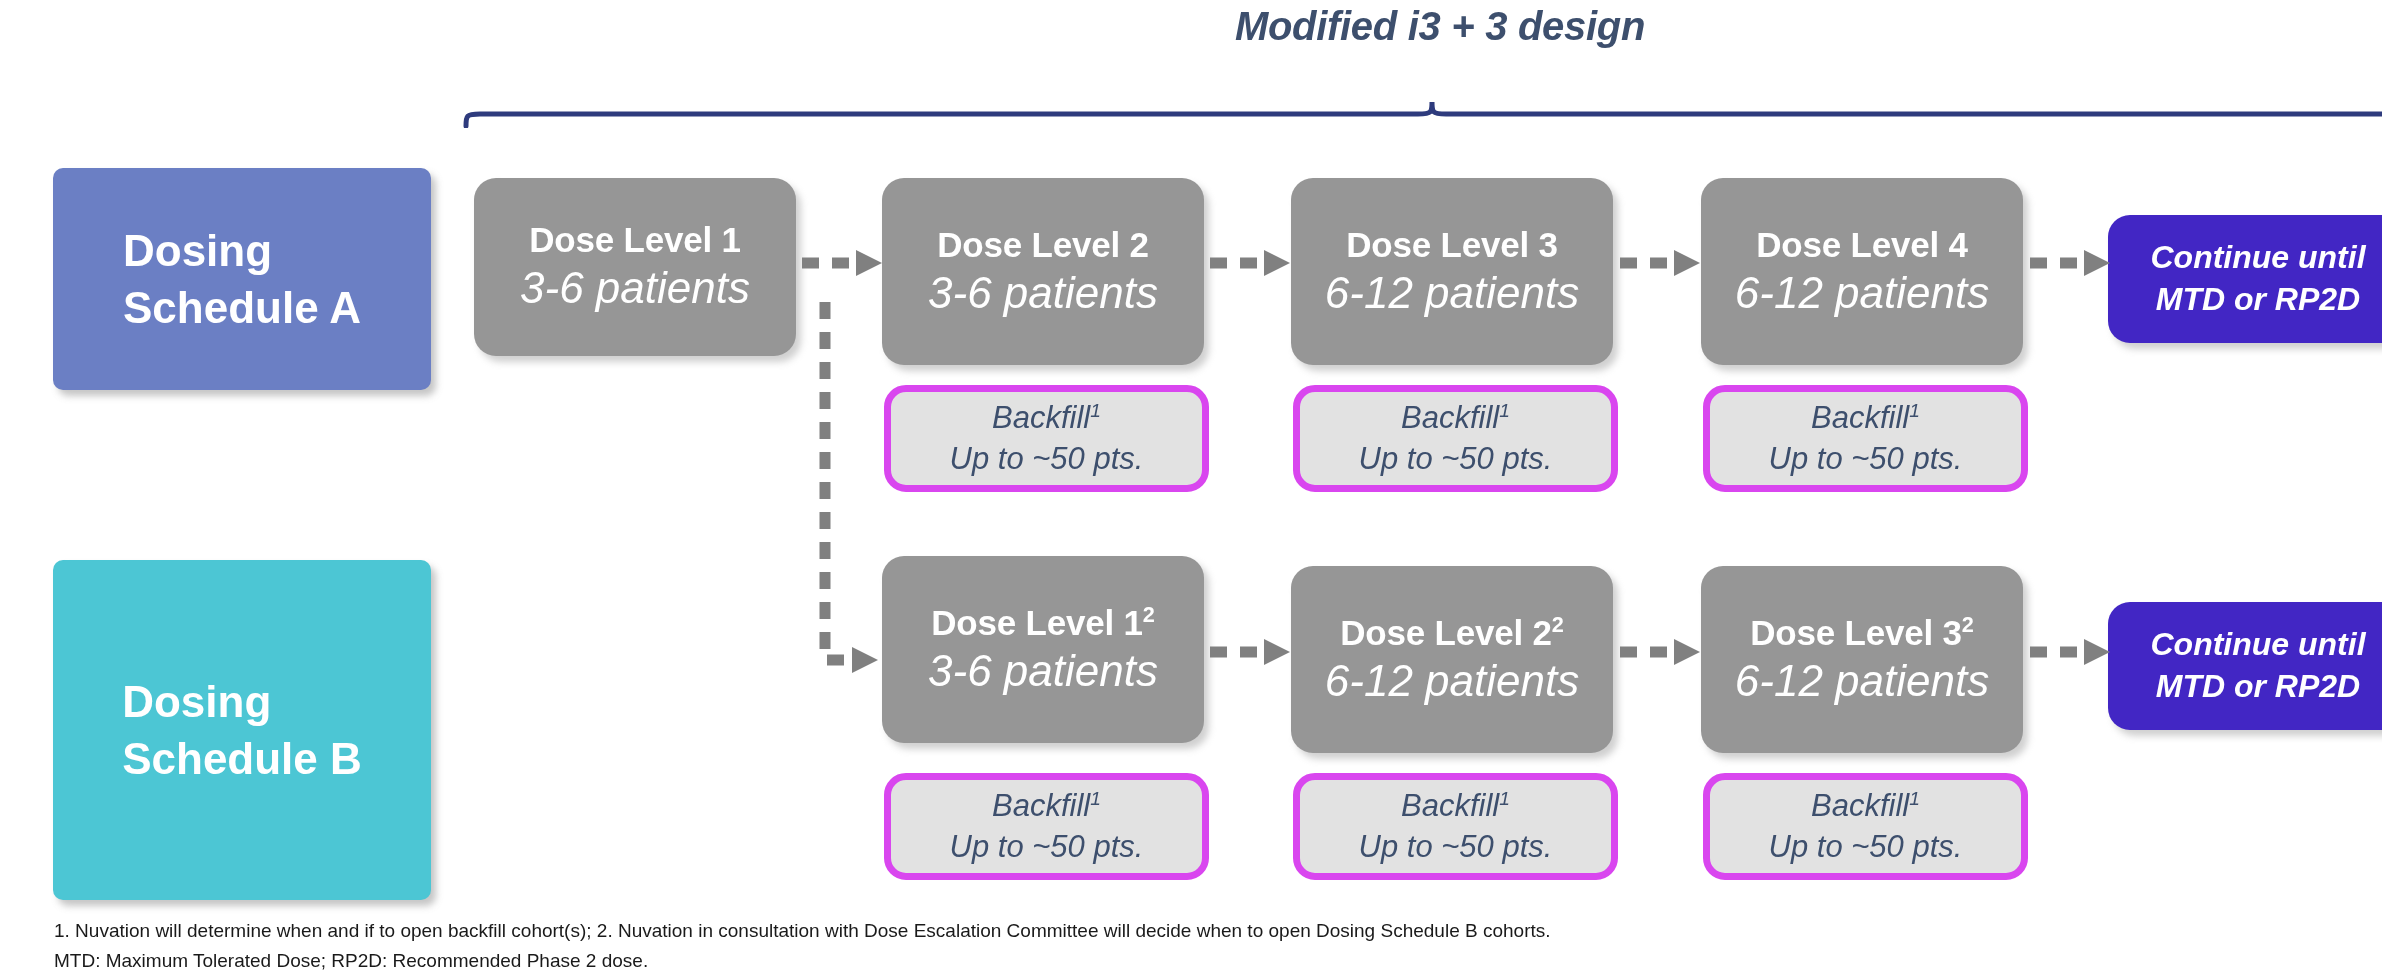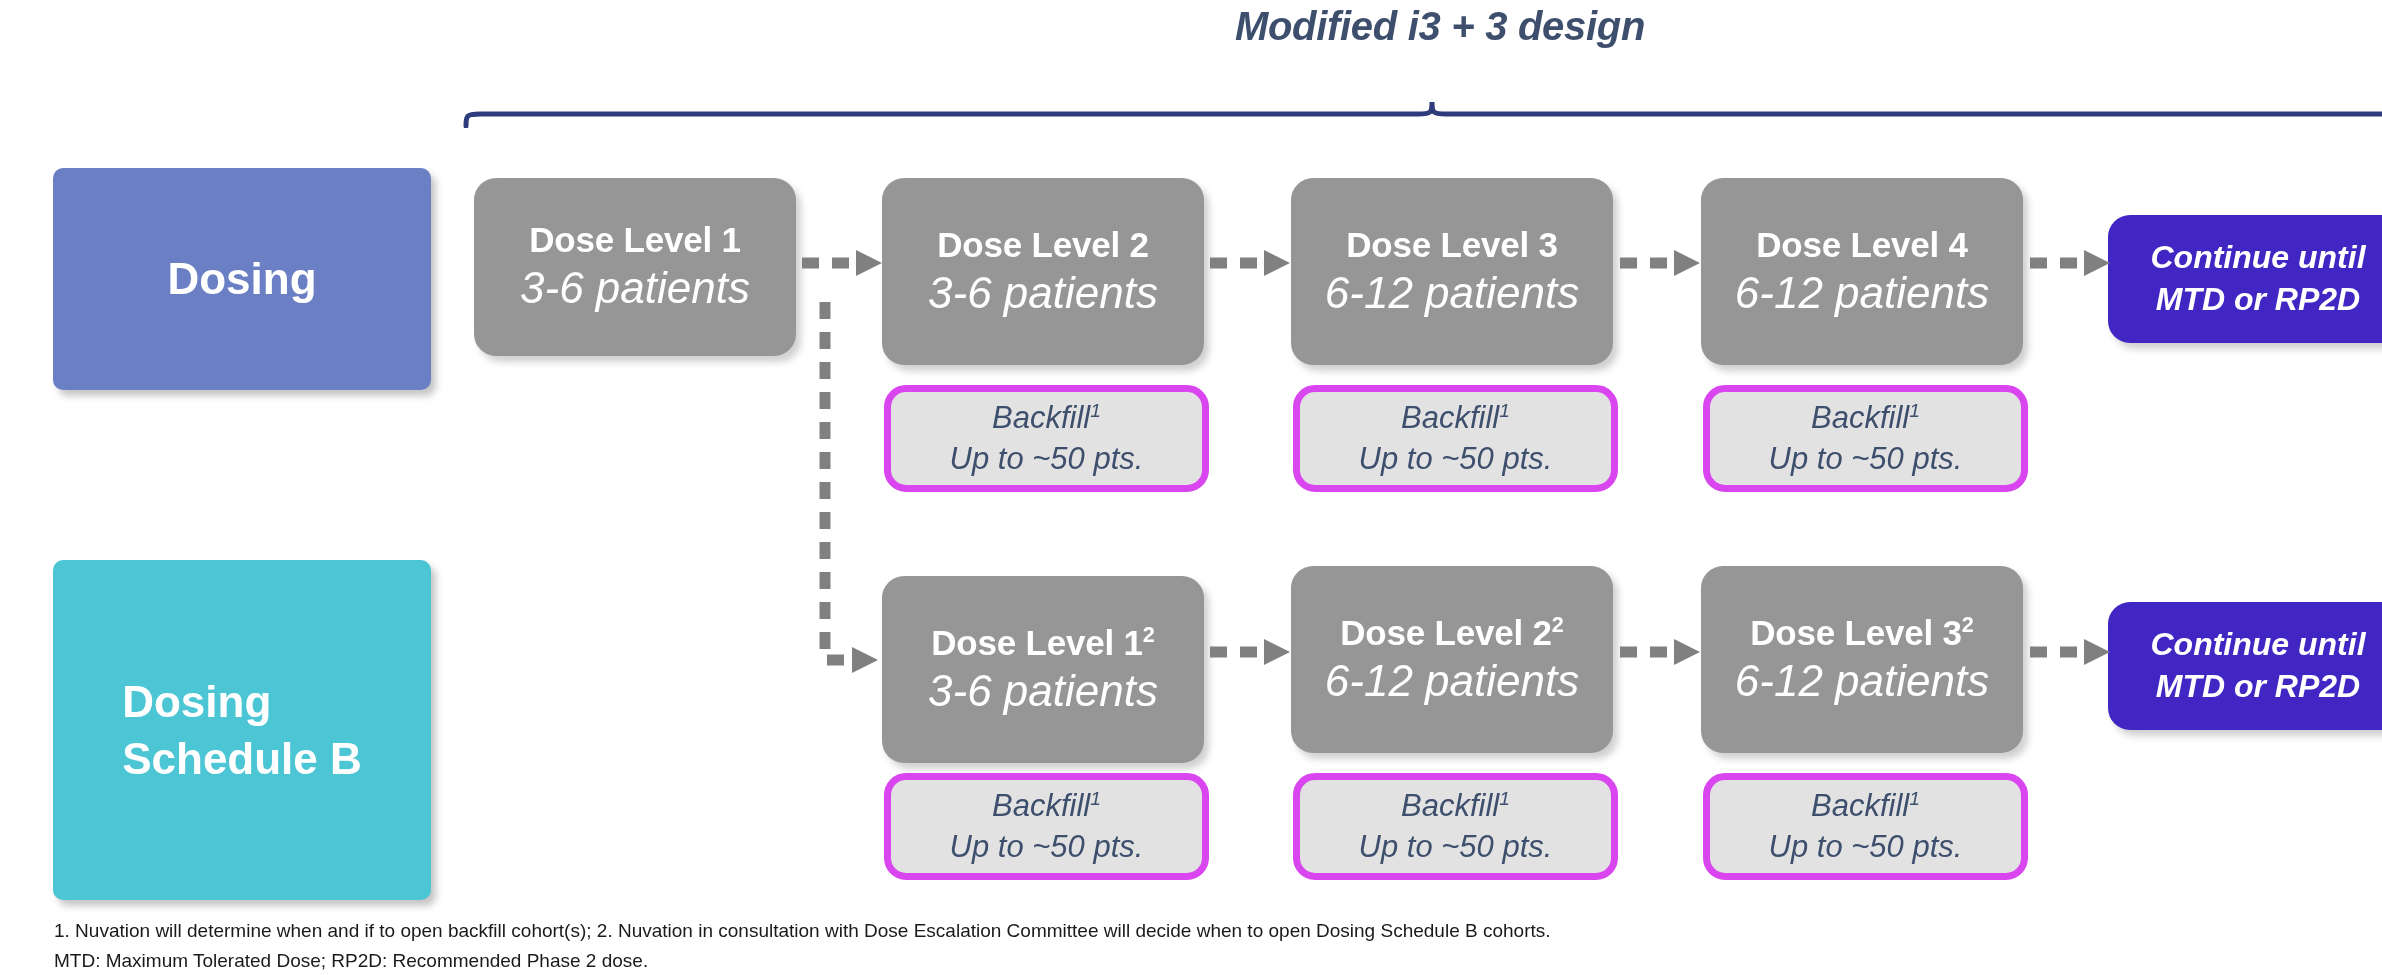--- a/index.html
+++ b/index.html
@@ -183,20 +183,21 @@
 
   <div class="design-title">Modified i3 + 3 design</div>
 
   <svg class="bracket-svg" viewBox="0 0 1960 70" preserveAspectRatio="none">
     <path d="M 16 68 C 16 58, 16 56, 30 56 L 968 56 C 982 56, 982 54, 982 44 C 982 54, 982 56, 996 56 L 1934 56 C 1948 56, 1948 58, 1948 68" fill="none" stroke="#2e3b7d" stroke-width="5" stroke-linecap="round"></path>
   </svg>
 
   <div class="schedule-box schedule-a">
     <div>
       <div>Dosing</div>
+      <div>Schedule A</div>
     </div>
   </div>
 
   <div class="dose-box" style="left:434px; top:178px; width:322px; height:178px;">
     <div class="dose-title">Dose Level 1</div>
     <div class="dose-sub">3-6 patients</div>
   </div>
 
   <div class="dose-box" style="left:842px; top:178px; width:322px; height:187px;">
     <div class="dose-title">Dose Level 2</div>
@@ -230,21 +231,21 @@
     <div class="continue-line">MTD or RP2D</div>
   </div>
 
   <div class="schedule-box schedule-b">
     <div>
       <div>Dosing</div>
       <div>Schedule B</div>
     </div>
   </div>
 
-  <div class="dose-box" style="left:842px; top:576px; width:322px; height:187px;">
+  <div class="dose-box" style="left:842px; top:556px; width:322px; height:187px;">
     <div class="dose-title"><span>Dose Level 1</span><sup>2</sup></div>
     <div class="dose-sub">3-6 patients</div>
   </div>
   <div class="backfill-box" style="left:844px; top:773px; width:325px; height:107px;">
     <div class="backfill-l1"><span>Backfill</span><sup>1</sup></div>
     <div class="backfill-l2">Up to ~50 pts.</div>
   </div>
 
   <div class="dose-box" style="left:1251px; top:566px; width:322px; height:187px;">
     <div class="dose-title"><span>Dose Level 2</span><sup>2</sup></div>

